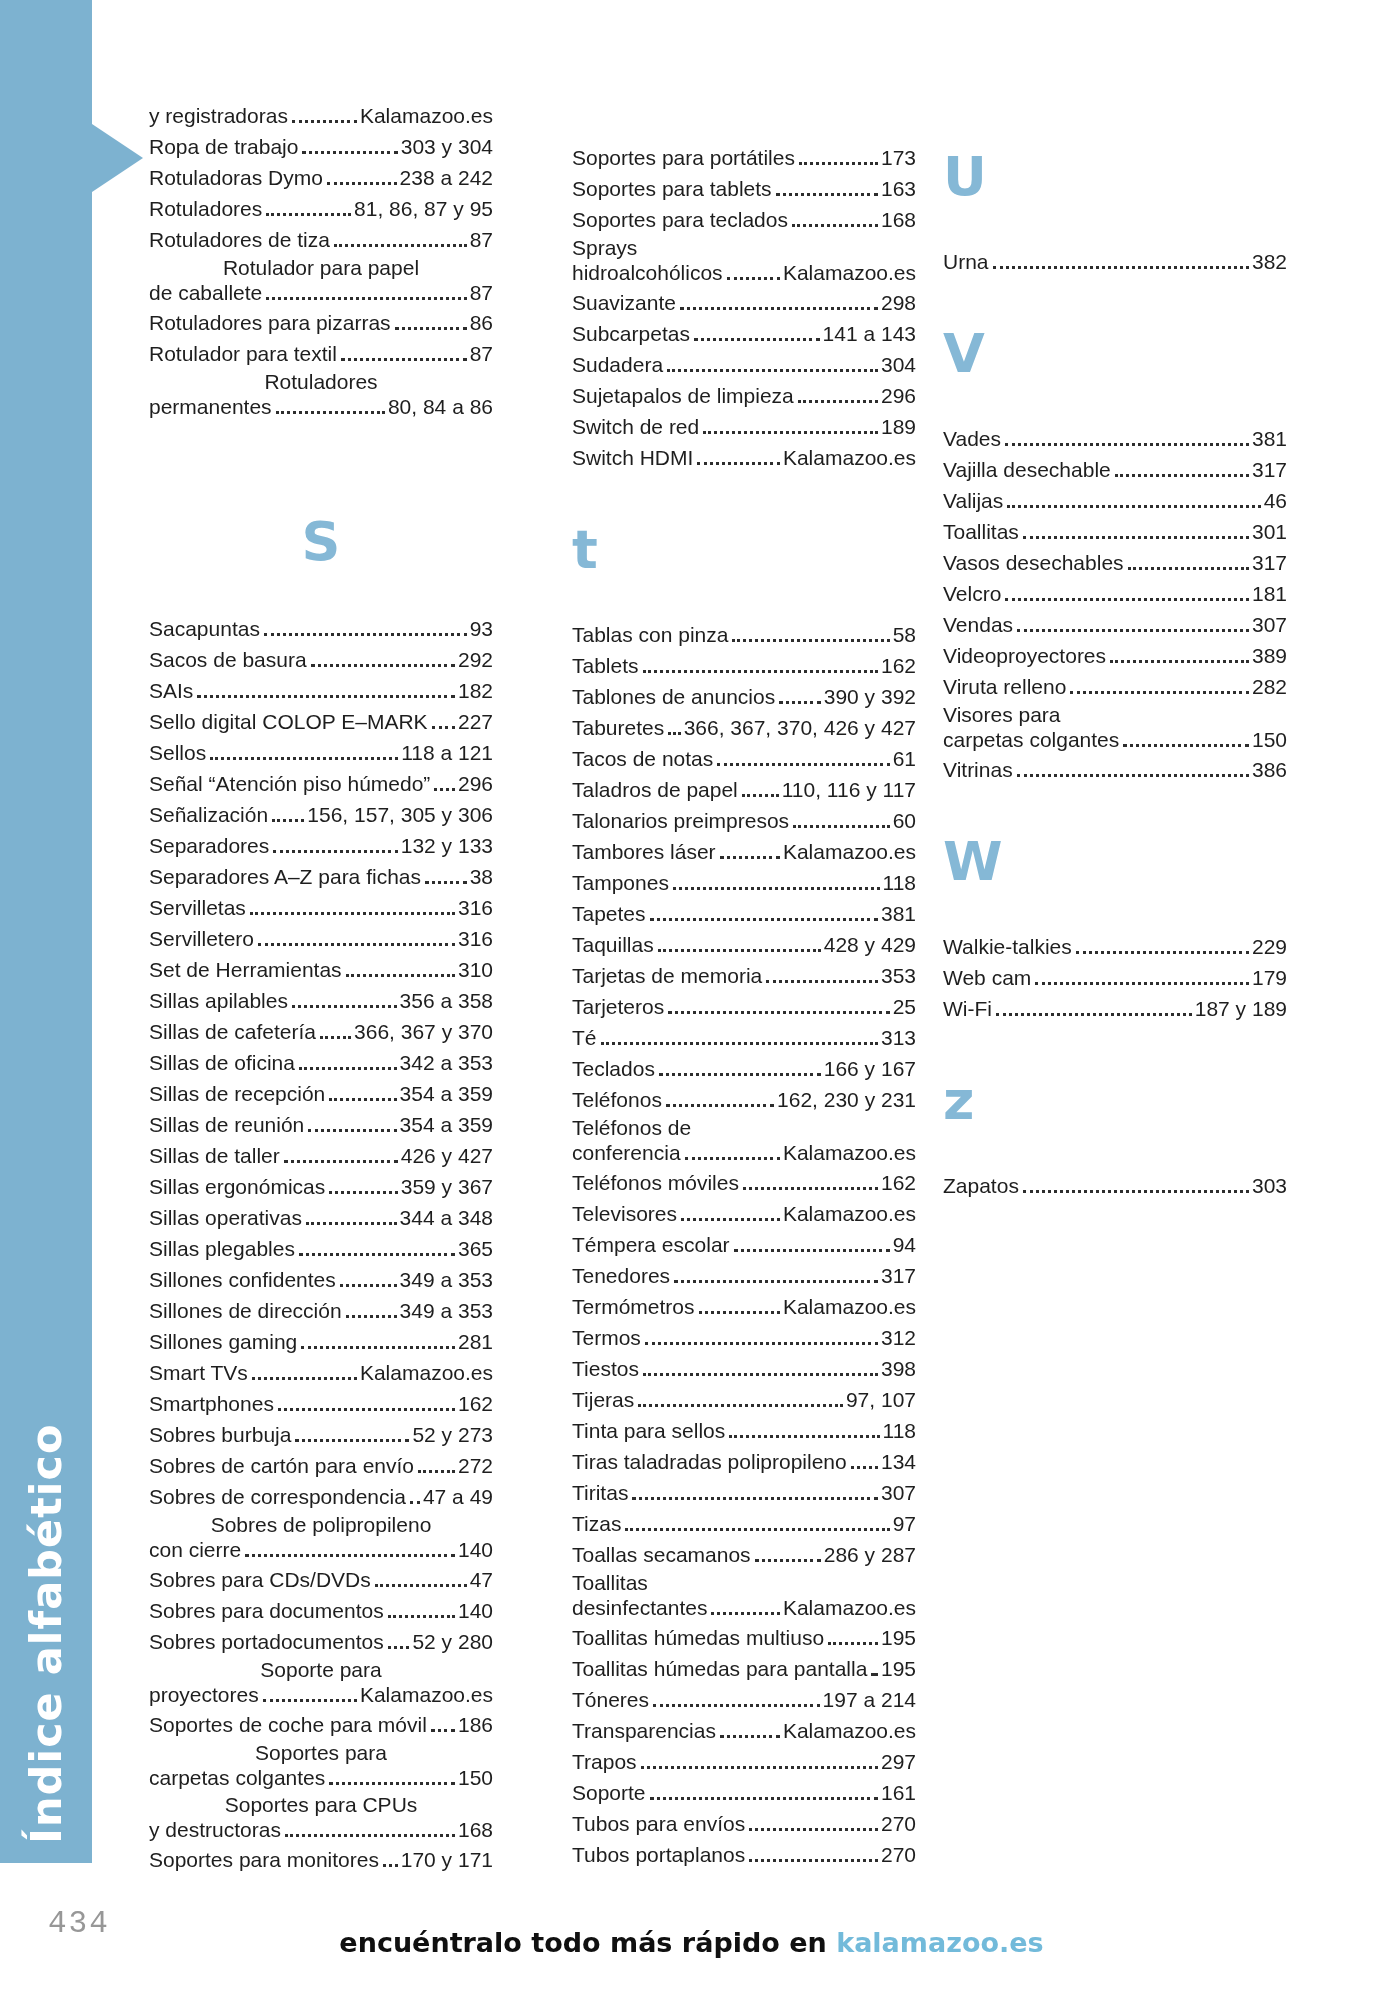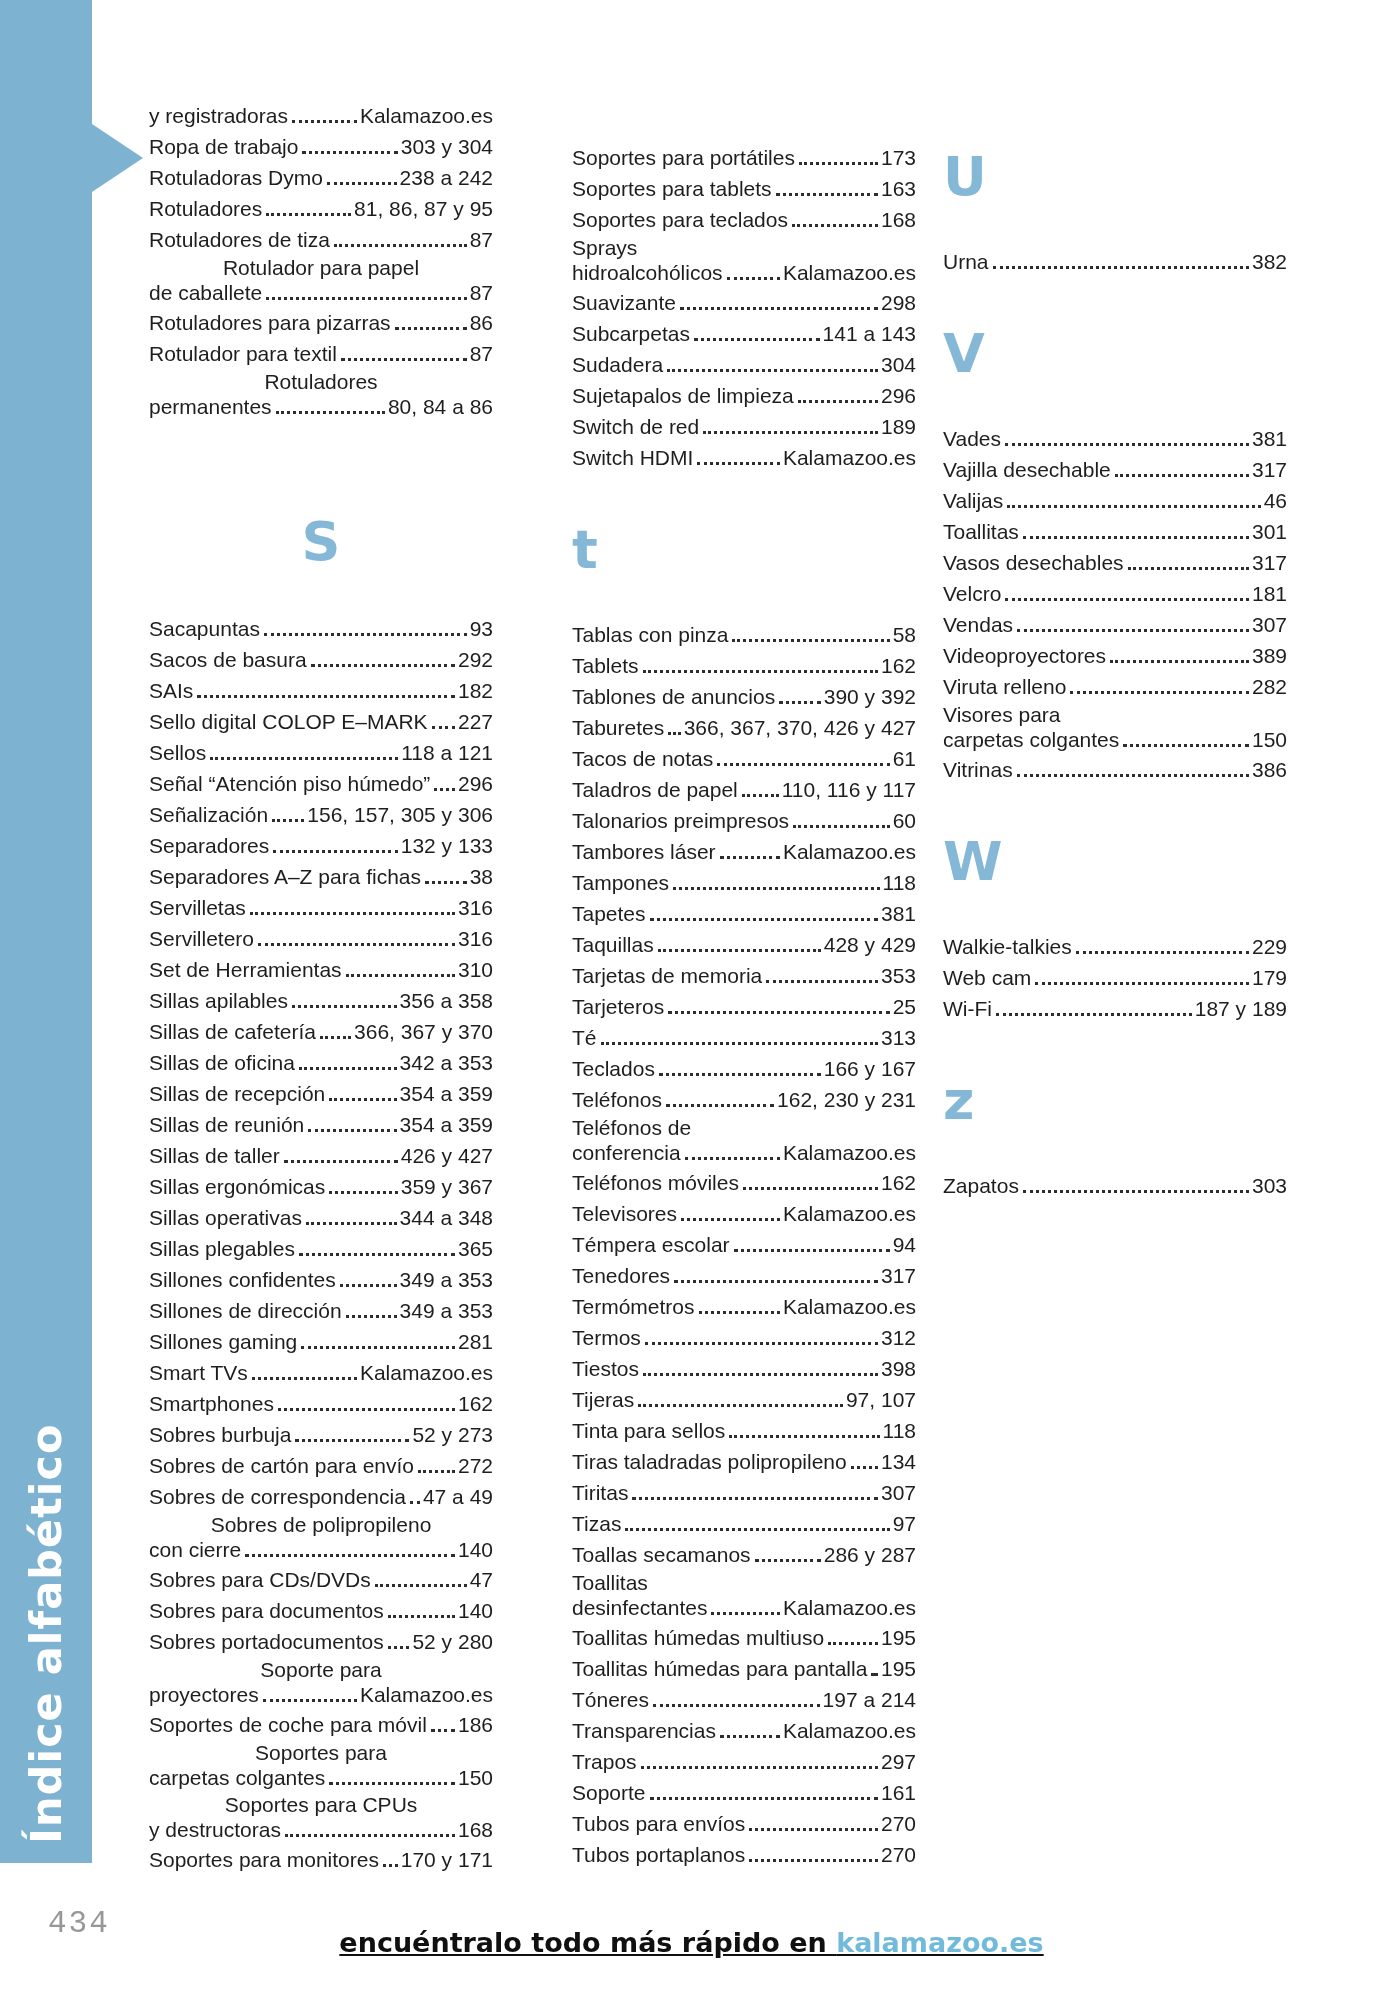--- a/index.html
+++ b/index.html
@@ -31,21 +31,21 @@
   .entry .pg{flex:0 0 auto;}
 
   .entry2{margin-bottom:2px;}
   .entry2 .l1{font-size:21px;line-height:25px;white-space:nowrap;}
   .entry2 .entry{line-height:25px;}
 
   
   .page-num{position:absolute;left:48px;top:1906px;font-size:31px;color:#979797;
       font-family:Liberation Mono, monospace;letter-spacing:2px;}
   .tagline{position:absolute;left:0;right:0;top:1926px;text-align:center;
-      font:700 27px/34px "DejaVu Sans",sans-serif;color:#101010;text-decoration:underline;}
+      font:700 27px/34px "DejaVu Sans",sans-serif;color:#101010;}
   .tagline .brand{color:#72bada;}
 </style>
 </head>
 <body>
 
 <div class="sidebar"></div>
 <div class="sidebar-arrow"></div>
 <div class="sidebar-label">Índice alfabético</div>
 
 <div class="col col-1">

